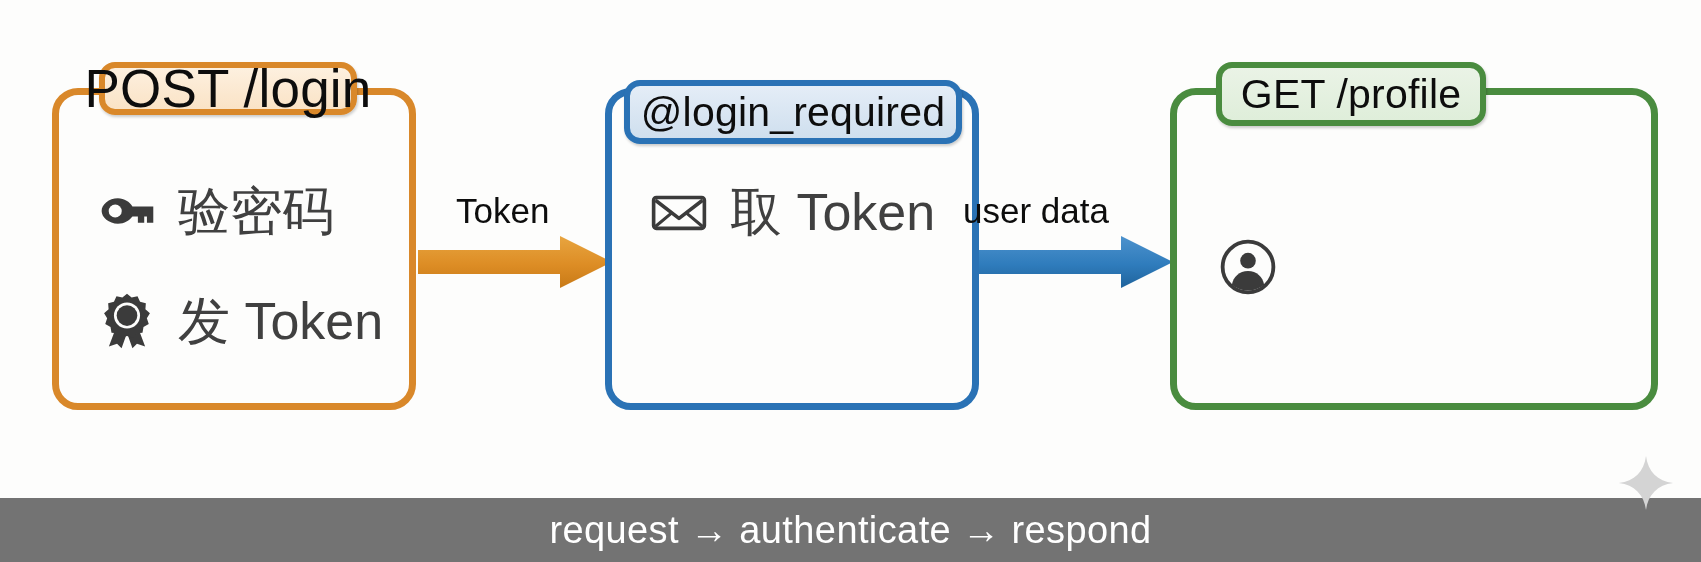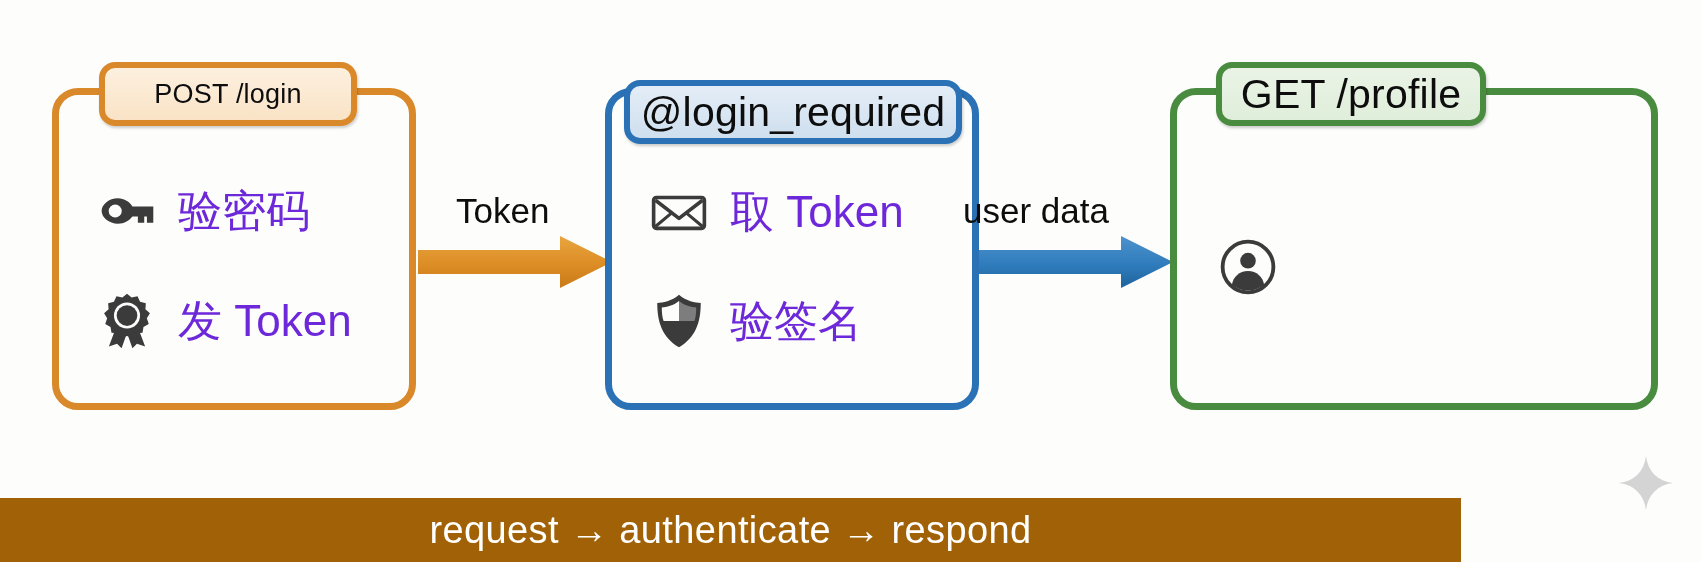--- a/index.html
+++ b/index.html
@@ -69,42 +69,42 @@
   }
   .row .rowicon {
     width: 58px;
     height: 58px;
     display: flex;
     align-items: center;
     justify-content: center;
     flex: 0 0 auto;
   }
   .row .rowlabel {
-    font-size: 44px;
-    color: #6d28d9;
+    font-size: 52px;
+    color: #404040;
     white-space: nowrap;
     line-height: 1;
   }
 
   
   .arrowwrap { position: absolute; }
   .arrowlabel {
     position: absolute;
     font-size: 35px;
     color: #0d0d0d;
     white-space: nowrap;
     line-height: 1;
   }
 
   
   #caption-bar {
     position: absolute;
     left: 0;
-    width: 1461px;
-    background: #a16207;
+    width: 1701px;
+    background: #737373;
     display: flex;
     align-items: center;
     justify-content: center;
   }
   #caption-text {
     color: #ffffff;
     font-size: 38px;
     letter-spacing: 0.4px;
     white-space: nowrap;
   }
@@ -113,21 +113,21 @@
     pointer-events: none;
   }
 </style>
 </head>
 <body>
 
 <div id="stage">
 
   <div class="card orange" style="left:52px; top:88px; width:364px; height:322px;"></div>
 
-  <div class="pill orange" style="left:99px; top:62px; width:258px; height:64px; font-size:27px;">
+  <div class="pill orange" style="left:99px; top:62px; width:258px; height:53px; font-size:53px;">
     <span>POST /login</span>
   </div>
 
   <div class="row" style="left:98px; top:182px;">
     <span class="rowicon">
       <svg width="58" height="58" viewBox="0 0 64 64" aria-hidden="true">
         <g fill="#3b3b3b">
           <path d="M22 18 C12 18 4 25 4 32 C4 39 12 46 22 46 C29 46 35 42 38 38
                    L44 38 L44 45 L51 45 L51 38 L54 38 L54 45 L61 45 L61 31 L61 27
                    L38 27 C35 22 29 18 22 18 Z"></path>
@@ -180,31 +180,20 @@
     <span class="rowicon">
       <svg width="58" height="58" viewBox="0 0 64 64" aria-hidden="true">
         <rect x="4" y="16" width="56" height="34" rx="3" ry="3" fill="#fdfdfc" stroke="#3b3b3b" stroke-width="4"></rect>
         <path d="M6 19 L32 39 L58 19" fill="none" stroke="#3b3b3b" stroke-width="4" stroke-linejoin="round"></path>
         <path d="M6 48 L24 33 M58 48 L40 33" fill="none" stroke="#3b3b3b" stroke-width="3.4"></path>
       </svg>
     </span>
     <span class="rowlabel">取 Token</span>
   </div>
 
-  <div class="row" style="left:650px; top:292px;">
-    <span class="rowicon">
-      <svg width="58" height="58" viewBox="0 0 64 64" aria-hidden="true">
-        <path d="M32 3 C24 10 14 12 8 12 C8 34 14 50 32 61 C50 50 56 34 56 12
-                 C50 12 40 10 32 3 Z" fill="#3b3b3b"></path>
-        <path d="M32 10 C26 15 18 17 13 17 C13 23 13.6 28 15 32 L32 32 Z" fill="#fdfdfc"></path>
-        <path d="M32 32 L49 32 C50.4 28 51 23 51 17 C46 17 38 15 32 10 Z" fill="#7d7d7d"></path>
-      </svg>
-    </span>
-    <span class="rowlabel">验签名</span>
-  </div>
 
   <div class="arrowlabel" style="left:963px; top:193px;">user data</div>
   <div class="arrowwrap" style="left:979px; top:234px;">
     <svg width="196" height="56" viewBox="0 0 196 56" aria-hidden="true">
       <defs>
         <linearGradient id="gradBlue" x1="0" y1="0" x2="0" y2="1">
           <stop offset="0%" stop-color="#4d92cd"></stop>
           <stop offset="55%" stop-color="#2f7cbc"></stop>
           <stop offset="100%" stop-color="#1f639c"></stop>
         </linearGradient>

